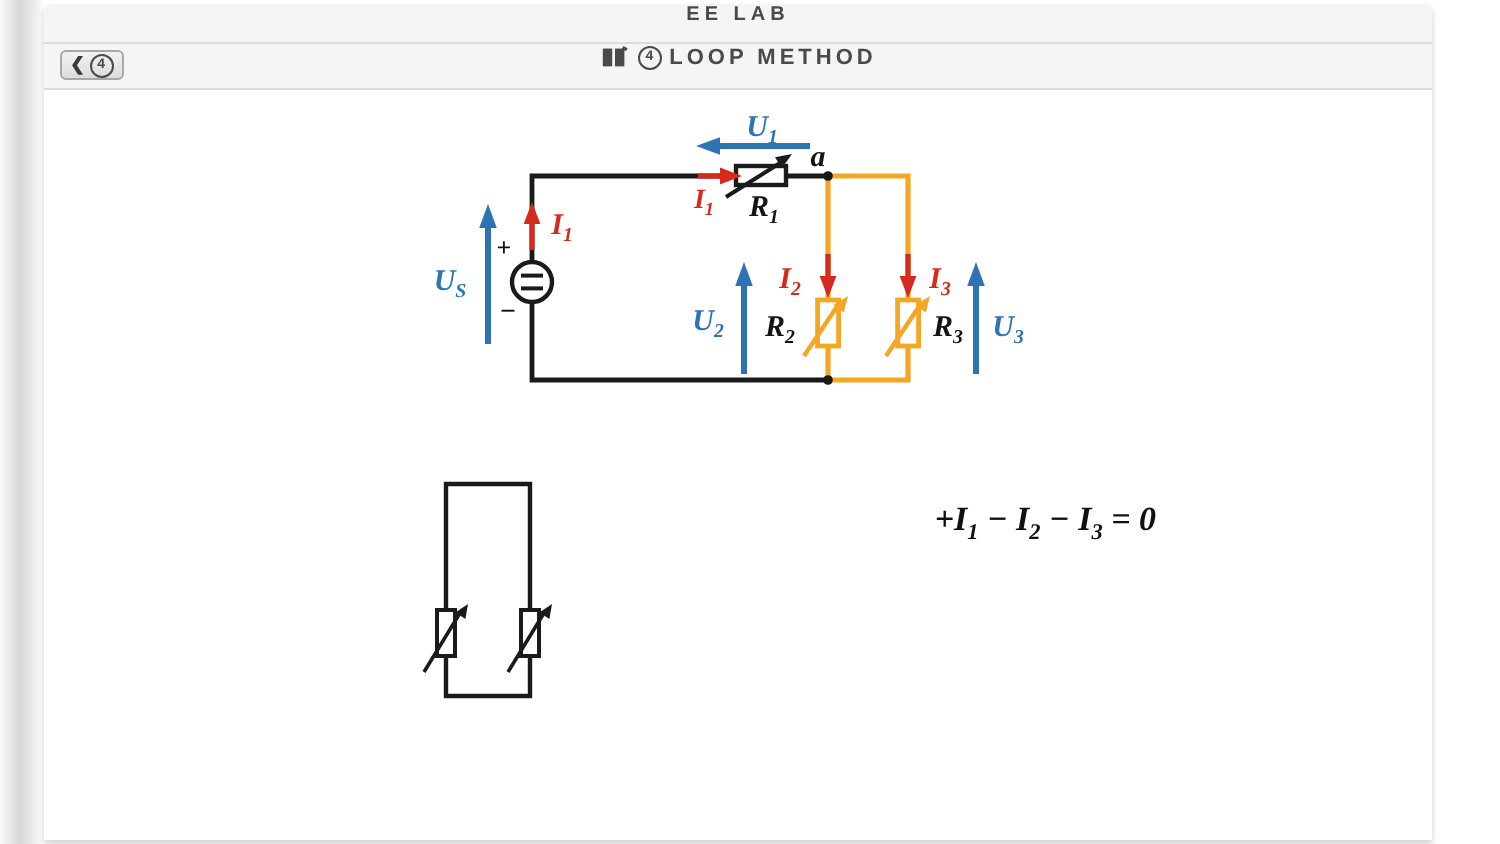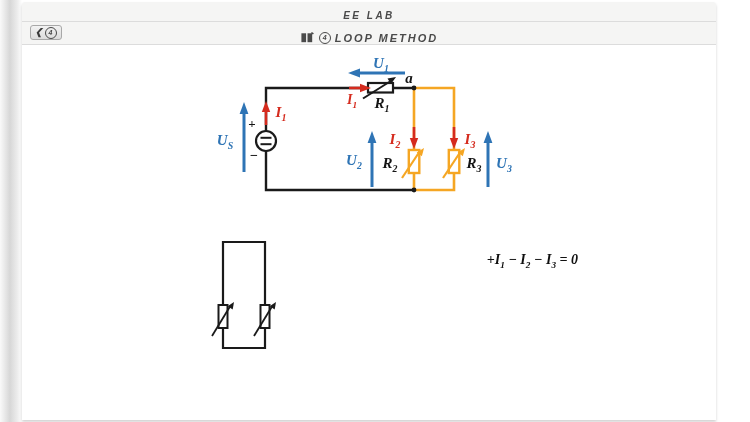--- a/index.html
+++ b/index.html
@@ -11,21 +11,21 @@
     position:absolute; left:0; top:0; width:22px; height:422px;
     background:linear-gradient(to right,#fafafa 0%,#d7d7d7 45%,#ececec 78%,#ffffff 100%);
   }
   .screen {
     position:absolute; left:22px; top:2px; width:694px; height:418px;
     background:#ffffff; border-radius:3px 3px 0 0;
     box-shadow:0 2px 3px rgba(0,0,0,.18);
   }
   .bar {
     background:#f5f5f4; border-bottom:1px solid #dcdcdc;
-    display:flex; align-items:flex-end; justify-content:center; position:relative;font-style:italic;
+    display:flex; align-items:flex-start; justify-content:center; position:relative;
   }
   .bar1 { height:19px; border-radius:3px 3px 0 0; }
   .bar2 { height:22px; }
   .app-title { font-size:10px; font-weight:bold; letter-spacing:2.5px; color:#4a4a4a; }
   .back-btn {
     position:absolute; left:8px; top:3px; height:15px; padding:0 4px;
     display:flex; align-items:center; gap:2px;
     background:linear-gradient(#f2f2f2,#dcdcdc);
     border:1px solid #a8a8a8; border-radius:3px; cursor:pointer; box-sizing:border-box;
   }
@@ -42,21 +42,21 @@
   svg text {
     font-family:"Liberation Serif", serif; font-weight:bold; font-style:italic;
   }
   .t-blue  { fill:#2E74B5; }
   .t-red   { fill:#D52B1E; }
   .t-black { fill:#141414; }
   .sign { font-style:normal; }
   .equations {
     width:178px; text-align:right;
     font-family:"Liberation Serif", serif; font-weight:bold; font-style:italic;
-    font-size:14px; line-height:25px; color:#101010; white-space:nowrap;
+    font-size:17px; line-height:25px; color:#101010; white-space:nowrap;
   }
   .equations sub { font-size:66%; font-style:italic; }
 </style>
 </head>
 <body>
 
 <div class="page-edge"></div>
 
 <div class="screen">
 

